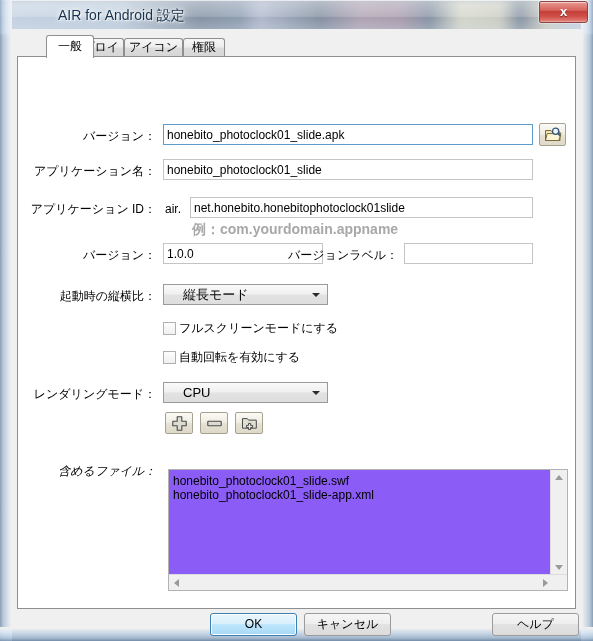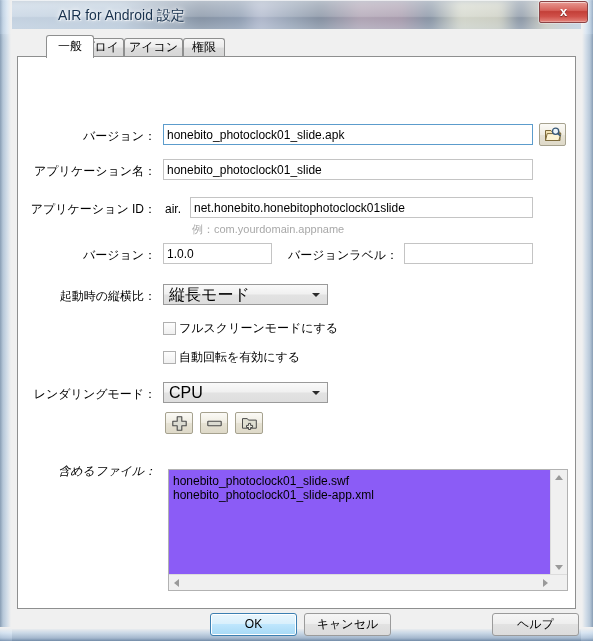--- a/index.html
+++ b/index.html
@@ -172,24 +172,25 @@
   .lbl {
     position: absolute;
     text-align: right;
     font-size: 12px;
     color: #000;
     white-space: nowrap;
     line-height: 16px;
   }
   .hintlbl {
     position: absolute;
-    font-size: 11px;
+    font-size: 14px;
     color: #a8a8a8;
     white-space: nowrap;
     line-height: 14px;
+    font-weight: bold;
   }
   .tf {
     position: absolute;
     box-sizing: border-box;
     height: 21px;
     background: #ffffff;
     border: 1px solid #c4c4c4;
     font-family: "Liberation Sans", "DejaVu Sans", sans-serif;
     font-size: 12px;
     color: #000;
@@ -208,23 +209,23 @@
     line-height: 16px;
   }
 
   
   .combo {
     position: absolute;
     box-sizing: border-box;
     height: 21px;
     border: 1px solid #9a9a9a;
     background: linear-gradient(180deg, #fafafa 0%, #f0f0f0 48%, #e2e2e2 52%, #dedede 100%);
-    font-size: 16px;
+    font-size: 13px;
     line-height: 19px;
-    padding-left: 5px;
+    padding-left: 19px;
     color: #000;
     cursor: default;
     white-space: nowrap;
   }
   .combo .arrow {
     position: absolute;
     right: 7px; top: 8px;
     width: 0; height: 0;
     border-left: 4px solid transparent;
     border-right: 4px solid transparent;
@@ -370,21 +371,21 @@
 
       <div class="lbl" style="left:10px; top:106px; width:128px;">アプリケーション名：</div>
       <input class="tf" style="left: 145px; top: 102px; width: 370px;" value="honebito_photoclock01_slide">
 
       <div class="lbl" style="left:10px; top:144px; width:128px;">アプリケーション ID：</div>
       <div class="prefix" style="left:147px; top:144px;">air.</div>
       <input class="tf" style="left: 172px; top: 140px; width: 343px;" value="net.honebito.honebitophotoclock01slide">
       <div class="hintlbl" style="left:174px; top:165px;">例：com.yourdomain.appname</div>
 
       <div class="lbl" style="left:30px; top:190px; width:108px;">バージョン：</div>
-      <input class="tf" style="left: 145px; top: 186px; width: 109px;" value="1.0.0">
+      <input class="tf" style="left: 145px; top: 186px; width: 160px;" value="1.0.0">
 
       <div class="lbl" style="left:188px; top:190px; width:192px;">バージョンラベル：</div>
       <input class="tf" style="left: 386px; top: 186px; width: 129px;" value="">
 
       <div class="lbl" style="left:20px; top:231px; width:118px;">起動時の縦横比：</div>
       <div class="combo" style="left:145px; top:227px; width:165px;">
         <span>縦長モード</span>
         <span class="arrow"></span>
       </div>
 

